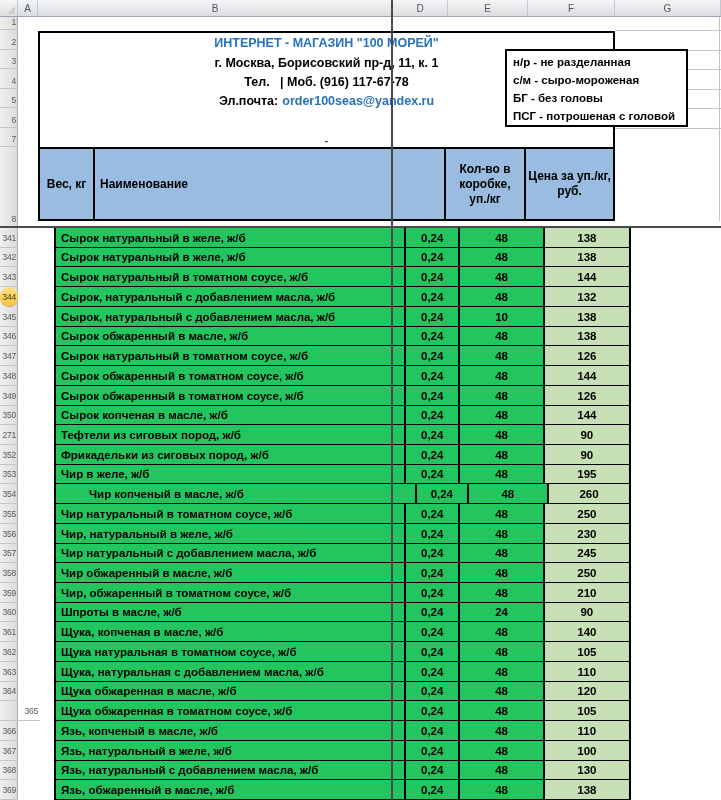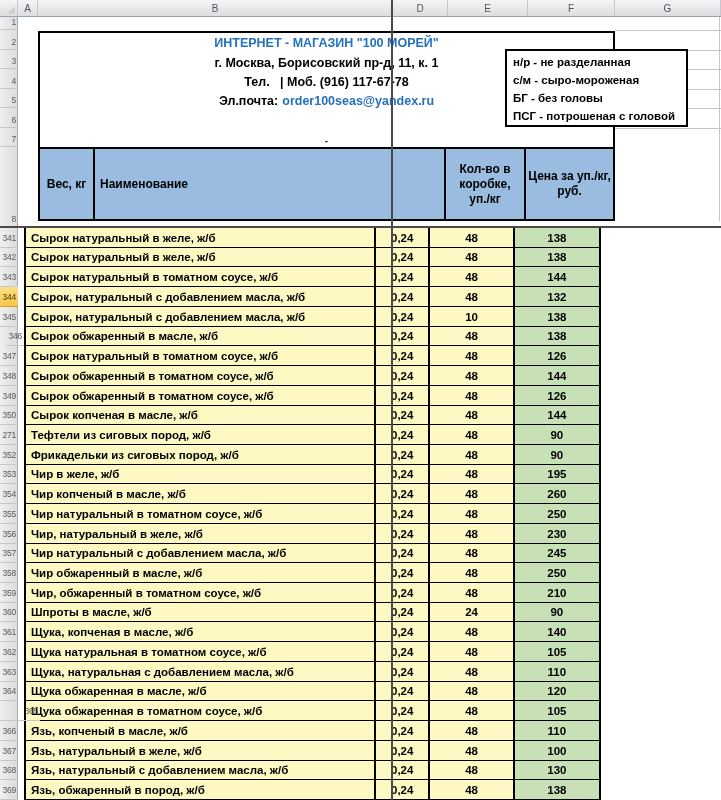--- a/index.html
+++ b/index.html
@@ -24,21 +24,21 @@
 
   
   .rowhdr-bg{position:absolute;left:0;top:17px;width:18px;height:783px;
     background:linear-gradient(90deg,#EFEFEF,#DCDCDC);
     border-right:1px solid #A5ACB5;box-sizing:border-box;z-index:1;}
   .rnum{position:absolute;left:0;width:18px;box-sizing:border-box;z-index:2;
     border-bottom:1px solid #C6C6C6;color:#595959;font-size:8.5px;letter-spacing:-0.2px;
     display:flex;justify-content:flex-end;padding-right:2px;align-items:center;}
   .rnum.frozen{align-items:flex-end;padding-bottom:2px;}
   .rnum.sel{background:linear-gradient(var(--sel-top),var(--sel-bottom));
-    border-bottom:1px solid #DB9C2C;color:#4A3A05;}
+    border-bottom:1px solid #DB9C2C;color:#4A3A05;border-radius:9px;}
 
   
   .info-box{position:absolute;left:38px;top:31px;width:577px;height:116px;
     border:2px solid #000;border-bottom:none;box-sizing:border-box;background:#fff;z-index:2;}
   .info-lines{position:absolute;left:38px;top:0;width:577px;z-index:3;}
   .il{position:absolute;left:0;width:577px;text-align:center;font-weight:bold;
     font-size:12.5px;color:#000;white-space:pre;}
   .il.title{top:36px;color:var(--title-blue);}
   .il.addr{top:56px;}
   .il.phone{top:75px;}
@@ -63,22 +63,22 @@
     display:flex;z-index:2;}
   .th{box-sizing:border-box;font-weight:bold;font-size:12px;color:#000;
     display:flex;align-items:center;justify-content:center;text-align:center;
     line-height:1.25;border-right:2px solid #000;}
   .th.name{width:351px;justify-content:flex-start;text-align:left;padding-left:5px;}
   .th.weight{width:55px;}
   .th.qty{width:80px;padding:0 2px;}
   .th.price{width:87px;border-right:none;padding:0 2px;}
 
   
-  .drow{position:absolute;left:24px;width:577px;box-sizing:border-box;display:flex;
-    border-left:2px solid #000;border-bottom:1px solid #000;background:#fef9c3;z-index:2;}
+  .drow{position:absolute;left:54px;width:577px;box-sizing:border-box;display:flex;
+    border-left:2px solid #000;border-bottom:1px solid #000;background:#22c55e;z-index:2;}
   .dc{box-sizing:border-box;font-weight:bold;font-size:11.5px;color:#000;
     display:flex;align-items:center;white-space:nowrap;overflow:hidden;}
   .dc.name{width:353px;border-right:2px solid #000;padding-left:5px;}
   .dc.weight{width:55px;border-right:2px solid #000;justify-content:center;}
   .dc.qty{width:85px;border-right:2px solid #000;justify-content:center;}
   .dc.price{width:87px;border-right:2px solid #000;justify-content:center;
     background:var(--price-fill);}
 
   
   .freeze-v{position:absolute;left:391px;top:0;width:2px;height:800px;
@@ -205,21 +205,21 @@
         <div class="dc weight">0,24</div>
         <div class="dc qty">48</div>
         <div class="dc price">90</div>
       </div>
       <div class="drow" style="top: 465px; height: 19px;">
         <div class="dc name">Чир в желе, ж/б</div>
         <div class="dc weight">0,24</div>
         <div class="dc qty">48</div>
         <div class="dc price">195</div>
       </div>
-      <div class="drow" style="top: 484px; height: 20px;">
+      <div class="drow" style="top: 484px; height: 20px; padding-left: 28px;">
         <div class="dc name">Чир копченый в масле, ж/б</div>
         <div class="dc weight">0,24</div>
         <div class="dc qty">48</div>
         <div class="dc price">260</div>
       </div>
       <div class="drow" style="top: 504px; height: 20px;">
         <div class="dc name">Чир натуральный в томатном соусе, ж/б</div>
         <div class="dc weight">0,24</div>
         <div class="dc qty">48</div>
         <div class="dc price">250</div>
@@ -296,21 +296,21 @@
         <div class="dc qty">48</div>
         <div class="dc price">100</div>
       </div>
       <div class="drow" style="top: 761px; height: 19px;">
         <div class="dc name">Язь, натуральный с добавлением масла, ж/б</div>
         <div class="dc weight">0,24</div>
         <div class="dc qty">48</div>
         <div class="dc price">130</div>
       </div>
       <div class="drow" style="top: 780px; height: 20px;">
-        <div class="dc name">Язь, обжаренный в пород, ж/б</div>
+        <div class="dc name">Язь, обжаренный в масле, ж/б</div>
         <div class="dc weight">0,24</div>
         <div class="dc qty">48</div>
         <div class="dc price">138</div>
       </div>
     </div>
 
   <div class="freeze-v"></div>
   <div class="freeze-h"></div>
 <div class="rnum frozen" style="top: 17px; height: 13px;">1</div>
     <div class="rnum frozen" style="top: 30px; height: 20px;">2</div>
@@ -318,21 +318,21 @@
     <div class="rnum frozen" style="top: 69px; height: 20px;">4</div>
     <div class="rnum frozen" style="top: 89px; height: 19px;">5</div>
     <div class="rnum frozen" style="top: 108px; height: 20px;">6</div>
     <div class="rnum frozen" style="top: 128px; height: 19px;">7</div>
     <div class="rnum frozen" style="top: 147px; height: 80px;">8</div>
     <div class="rnum" style="top: 228px; height: 20px;">341</div>
     <div class="rnum" style="top: 248px; height: 19px;">342</div>
     <div class="rnum" style="top: 267px; height: 20px;">343</div>
     <div class="rnum sel" style="top: 287px; height: 20px;">344</div>
     <div class="rnum" style="top: 307px; height: 20px;">345</div>
-    <div class="rnum" style="top: 327px; height: 19px; margin-left: 6px;">346</div>
+    <div class="rnum" style="top: 327px; height: 19px;">346</div>
     <div class="rnum" style="top: 346px; height: 20px;">347</div>
     <div class="rnum" style="top: 366px; height: 20px;">348</div>
     <div class="rnum" style="top: 386px; height: 20px;">349</div>
     <div class="rnum" style="top: 406px; height: 19px;">350</div>
     <div class="rnum" style="top: 425px; height: 20px;">271</div>
     <div class="rnum" style="top: 445px; height: 20px;">352</div>
     <div class="rnum" style="top: 465px; height: 19px;">353</div>
     <div class="rnum" style="top: 484px; height: 20px;">354</div>
     <div class="rnum" style="top: 504px; height: 20px;">355</div>
     <div class="rnum" style="top: 524px; height: 20px;">356</div>

